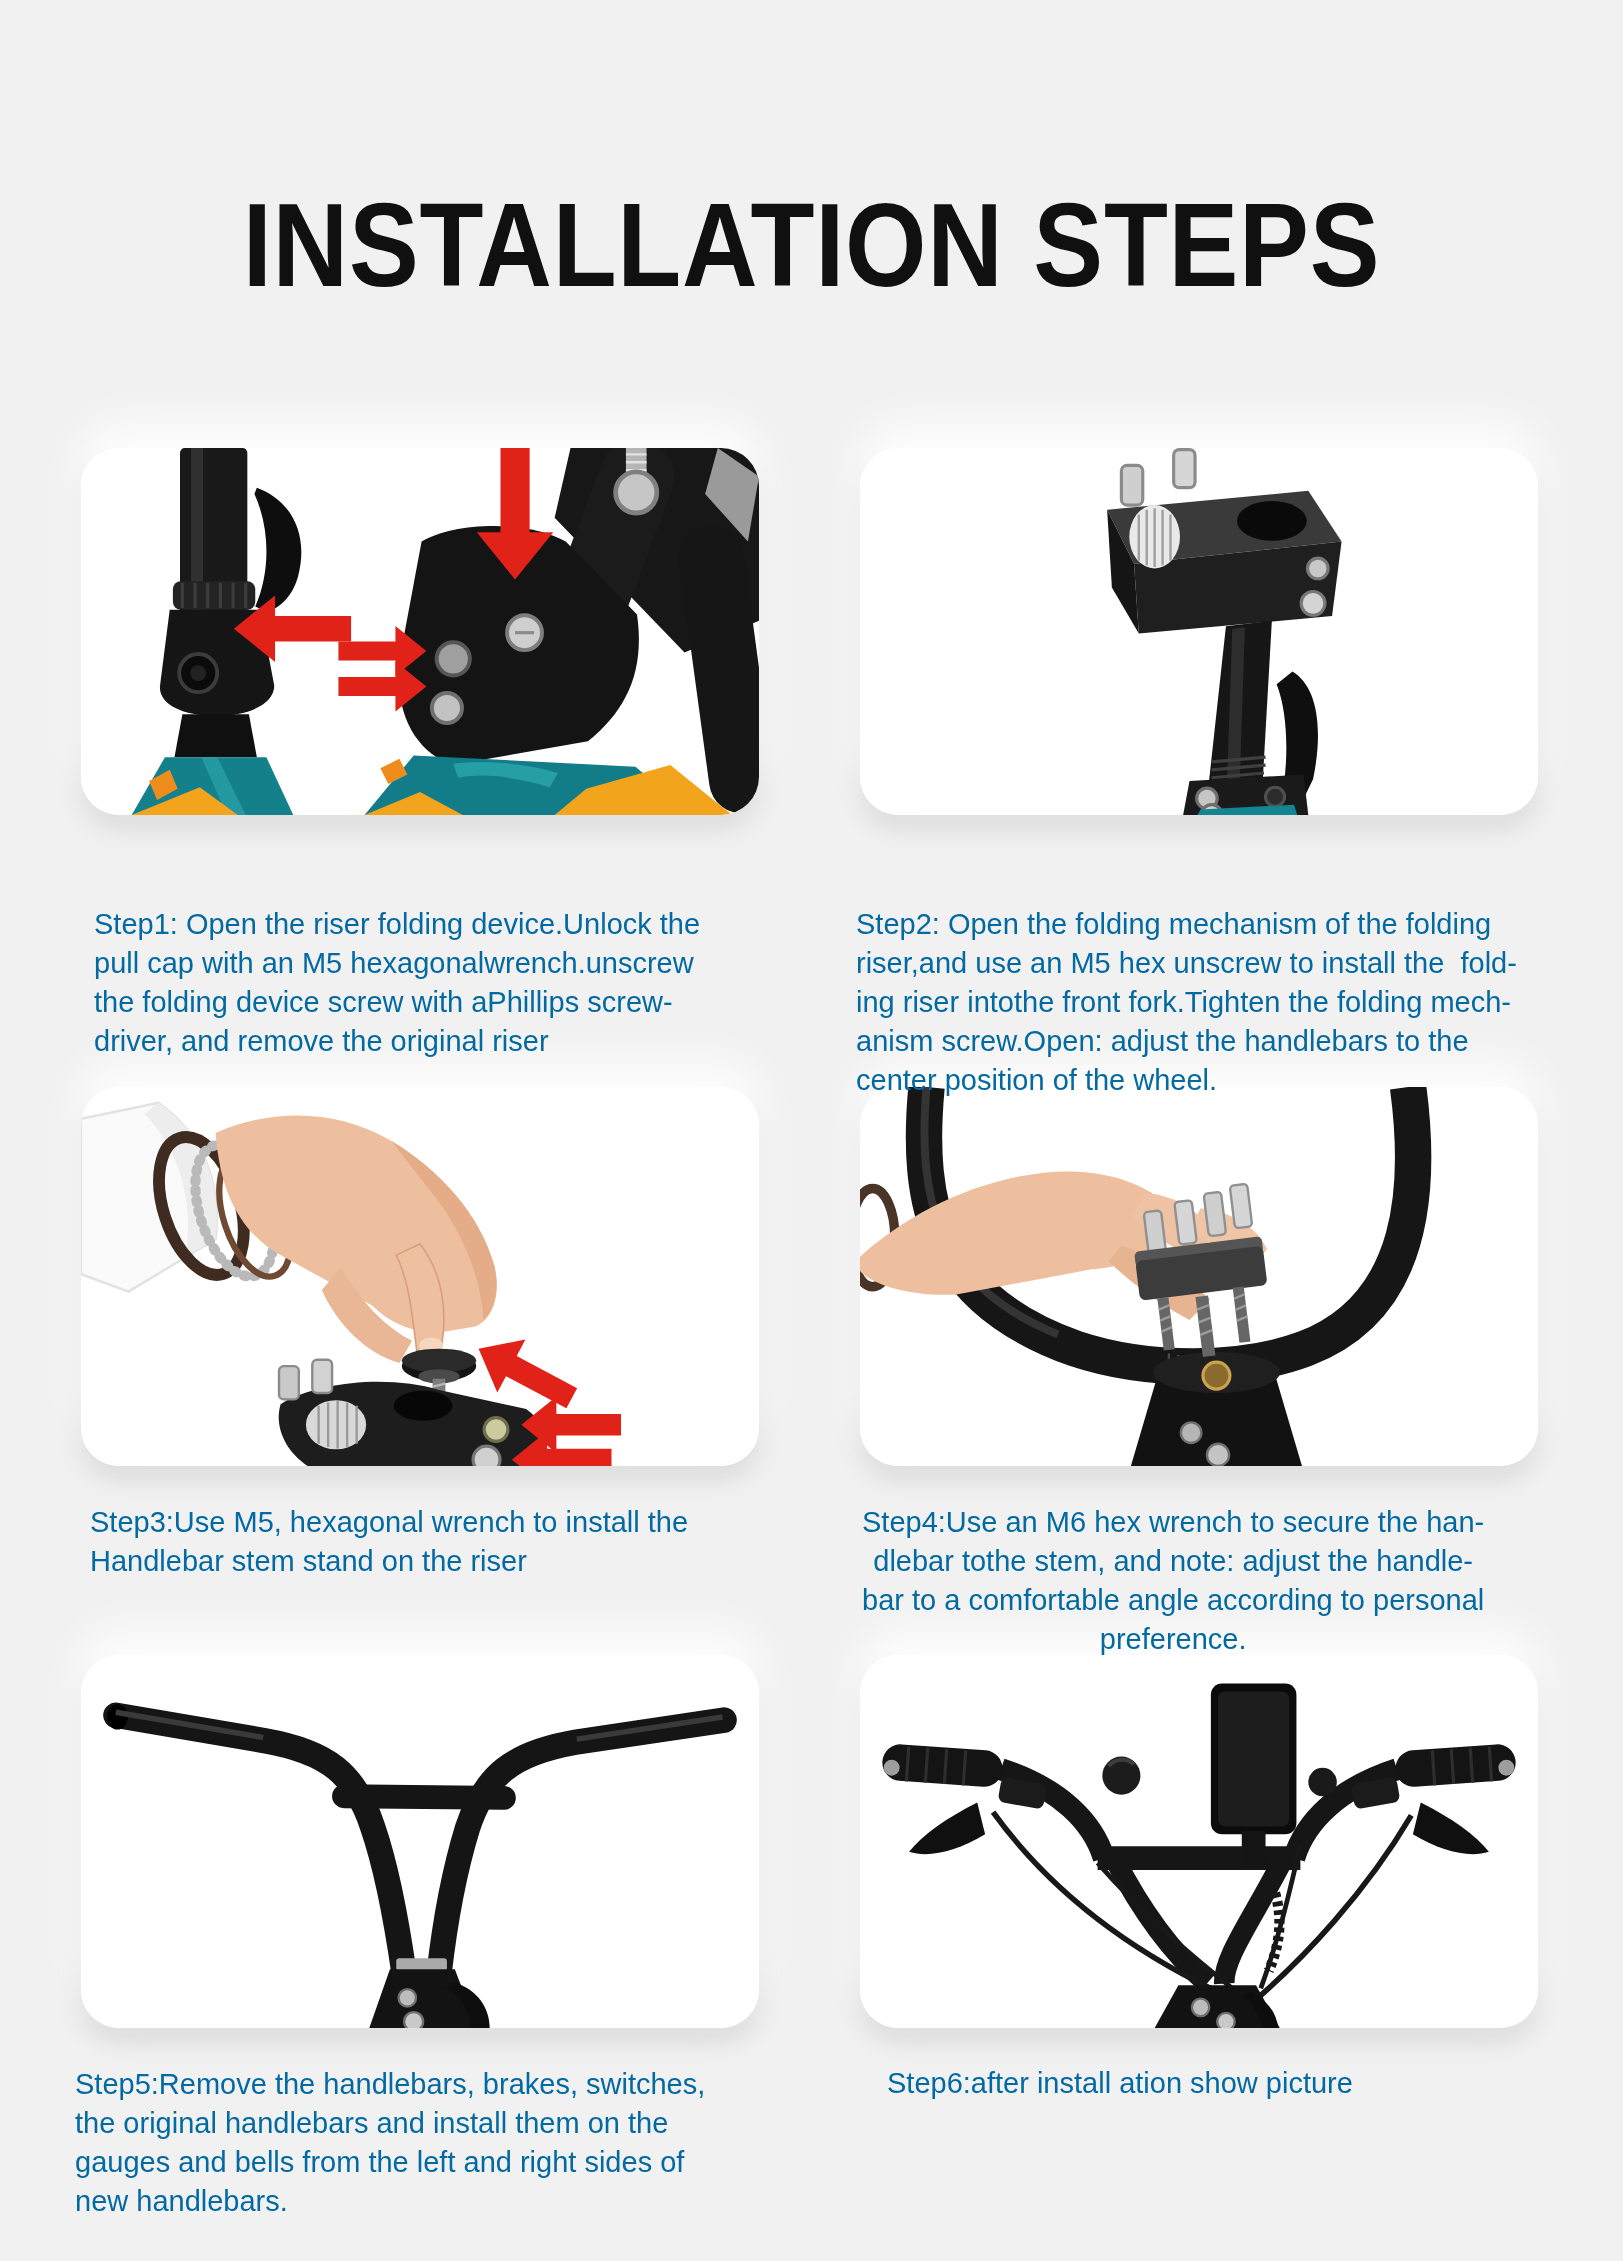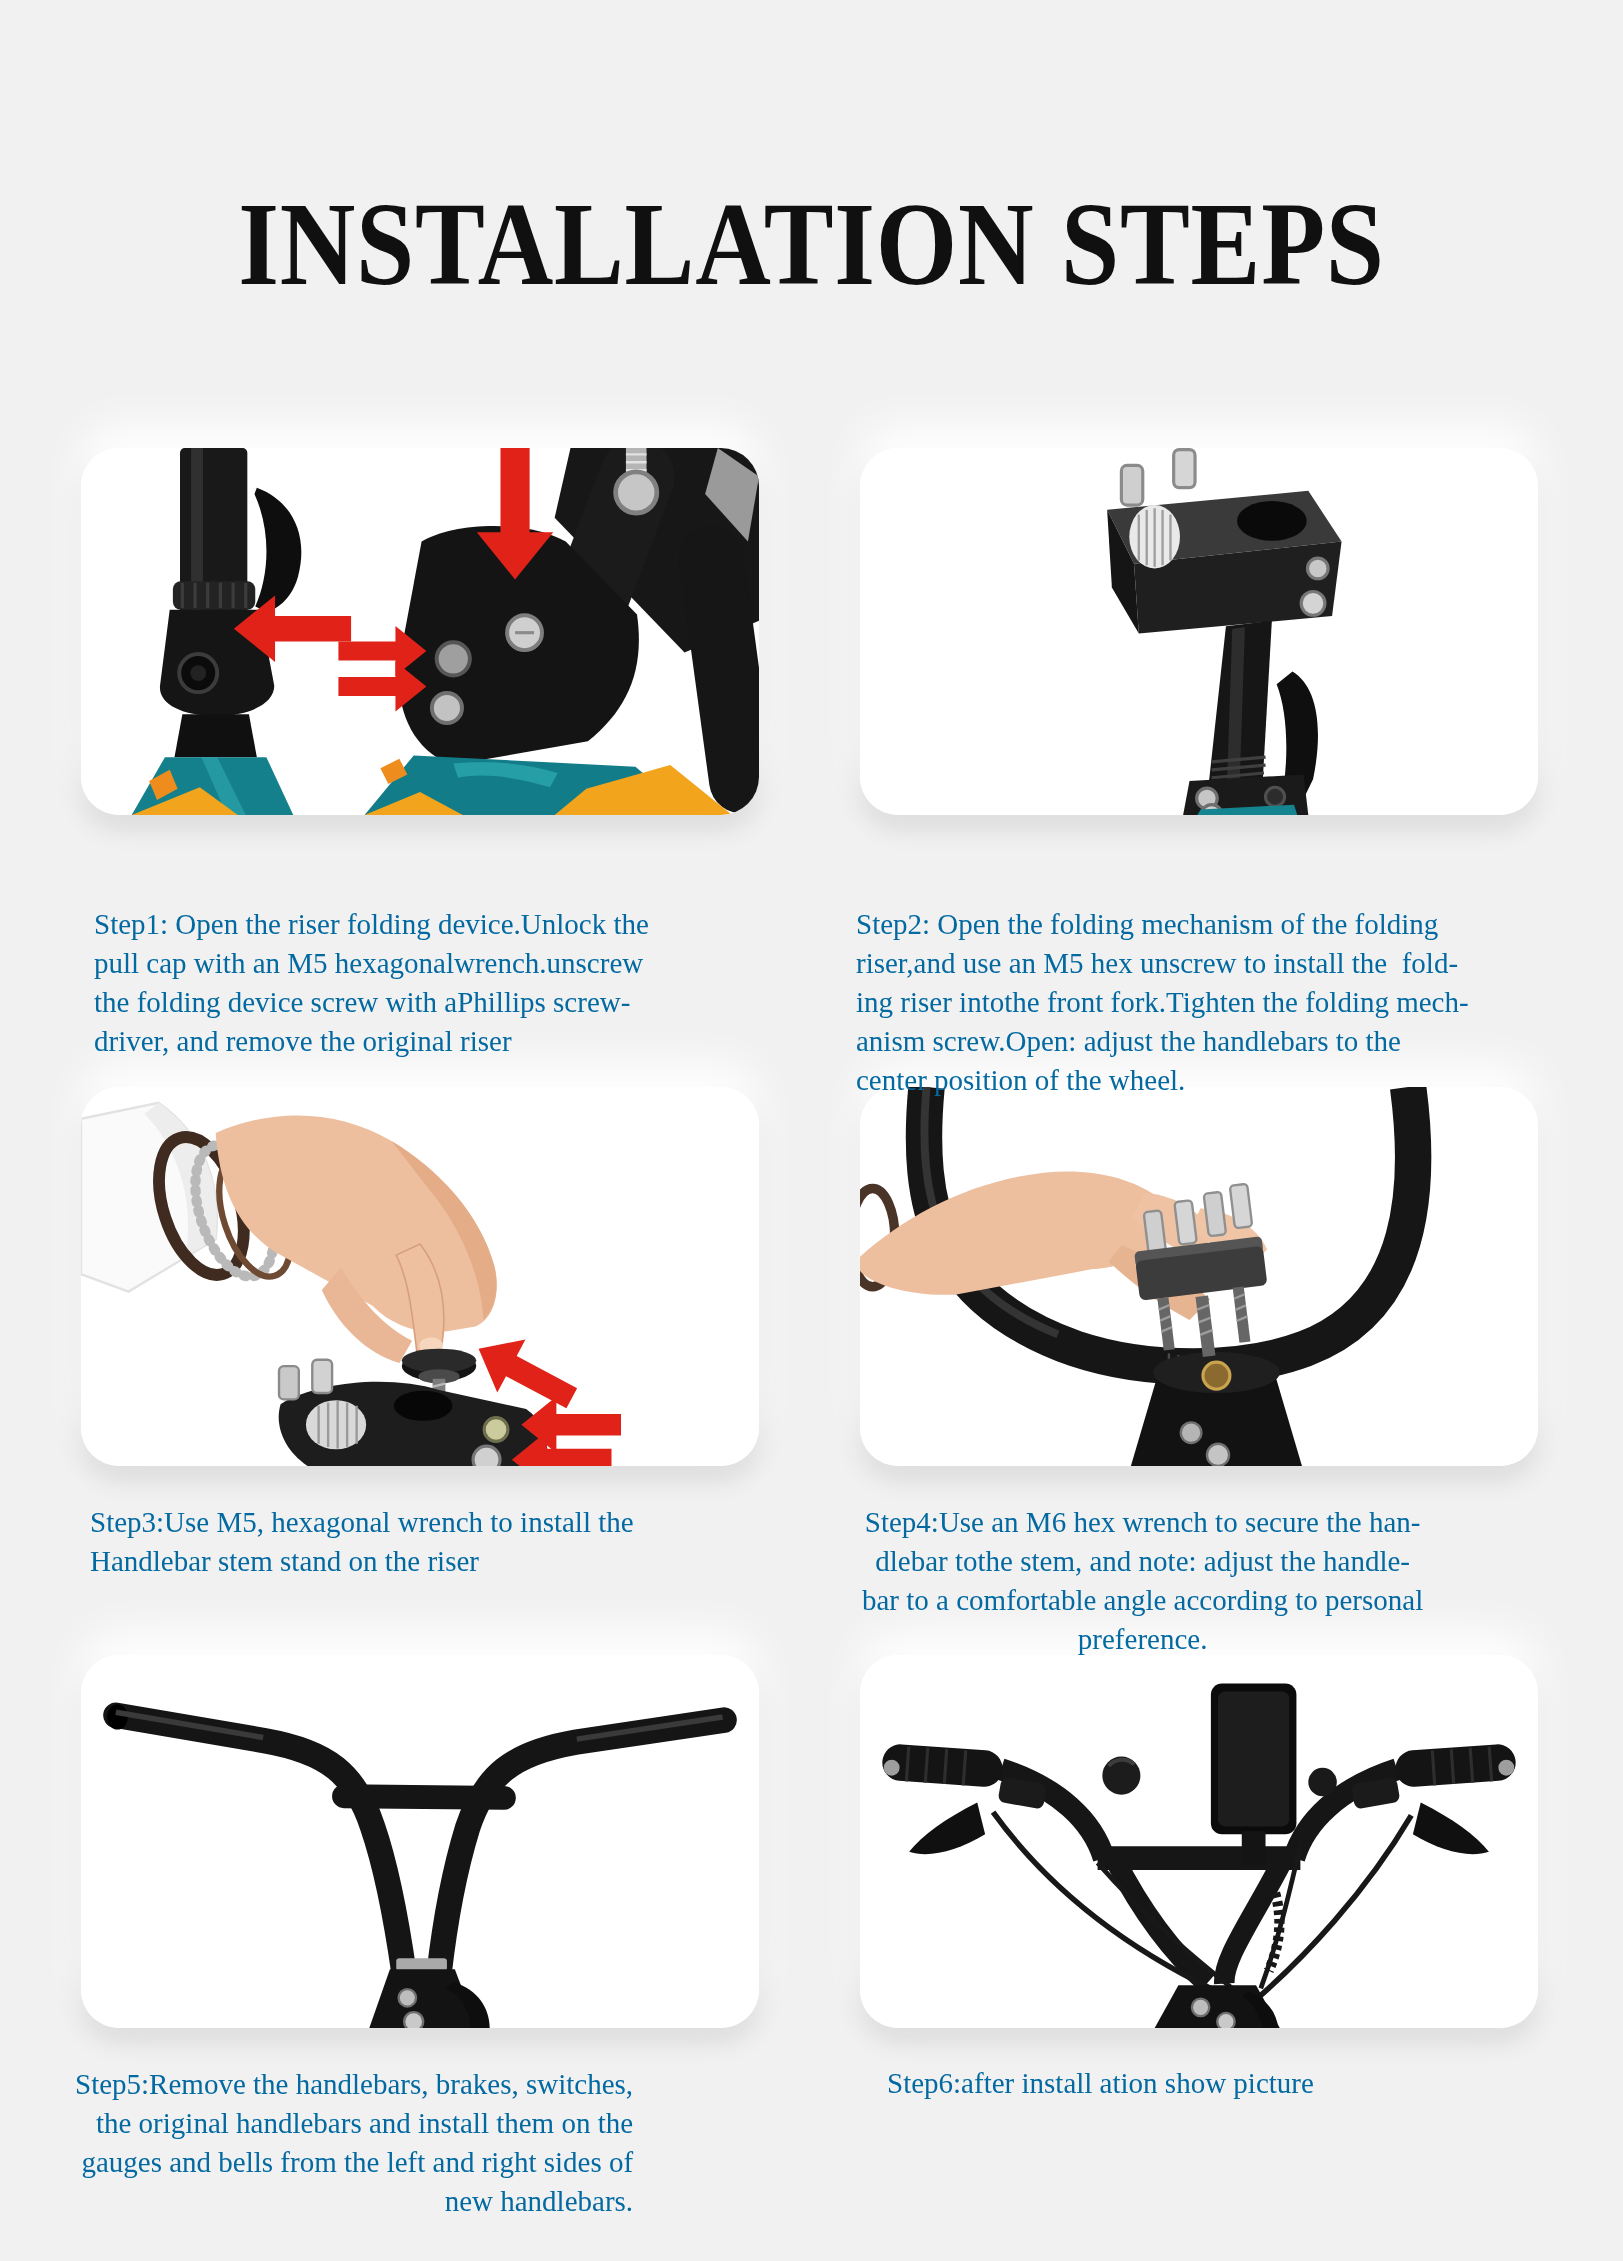--- a/index.html
+++ b/index.html
@@ -1,37 +1,37 @@
 <!DOCTYPE html>
 <html style="font-size:12.7px"><head>
 <meta charset="utf-8">
 <style>
   html,body{margin:0;padding:0;background:#f1f1f2;}
   #page{position:relative;width:1623px;height:2261px;background:#f1f1f2;overflow:hidden;
-        font-family:Liberation Serif, serif;}
+        font-family:Liberation Sans, sans-serif;}
   .title{position:absolute;left:0;right:0;top:176px;text-align:center;
          font-size:119px;font-weight:bold;color:#101010;letter-spacing:0.8px;
          transform:scaleX(.88);white-space:nowrap;}
   .card{position:absolute;width:678px;height:373px;background:#ffffff;border-radius:38px;
         overflow:hidden;
         box-shadow:0 -24px 44px rgba(255,255,255,.95), 0 12.7px 27px rgba(0,0,0,.10);}
   .card svg{display:block;width:100%;height:100%;}
   #card1{left:81px;top:448px;height:367px;}
   #card2{left:860px;top:448px;height:367px;}
   #card3{left:81px;top:1087px;height:379px;}
   #card4{left:860px;top:1087px;height:379px;}
   #card5{left:81px;top:1655px;}
   #card6{left:860px;top:1655px;}
   .caption{position:absolute;font-size:29px;line-height:39px;color:#0369a1;}
   .caption .line{white-space:pre;}
   #cap1{left:94px;top:905px;}
   #cap2{left:856px;top:905px;}
   #cap3{left:90px;top:1503px;}
   #cap4{left:862px;top:1503px;text-align:center;}
-  #cap5{left:75px;top:2065px;text-align:right;}
+  #cap5{left:75px;top:2065px;}
   #cap6{left:846px;top:2064px;margin-left:41px;}
 </style>
 </head>
 <body>
 
 <div id="page">
 
   <div class="title">INSTALLATION STEPS</div>
 
   <div class="card" id="card1">

